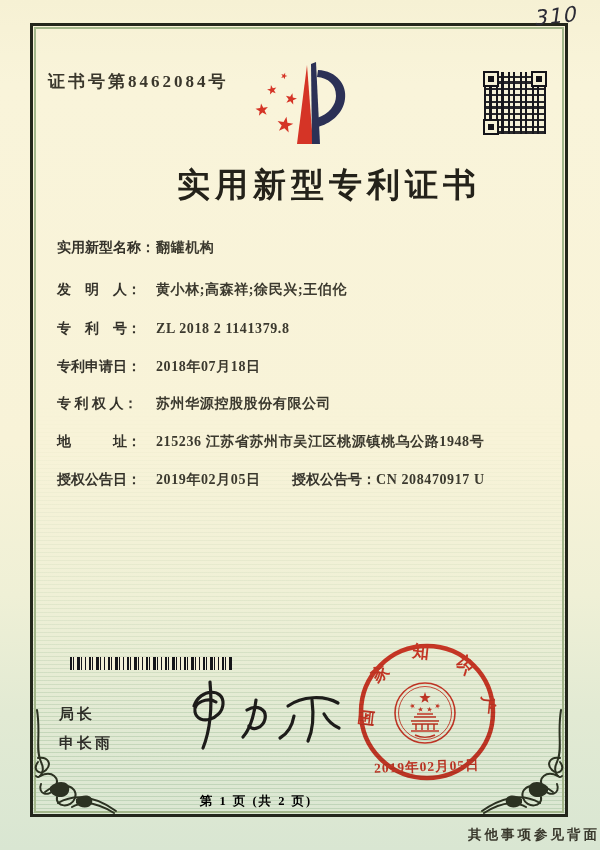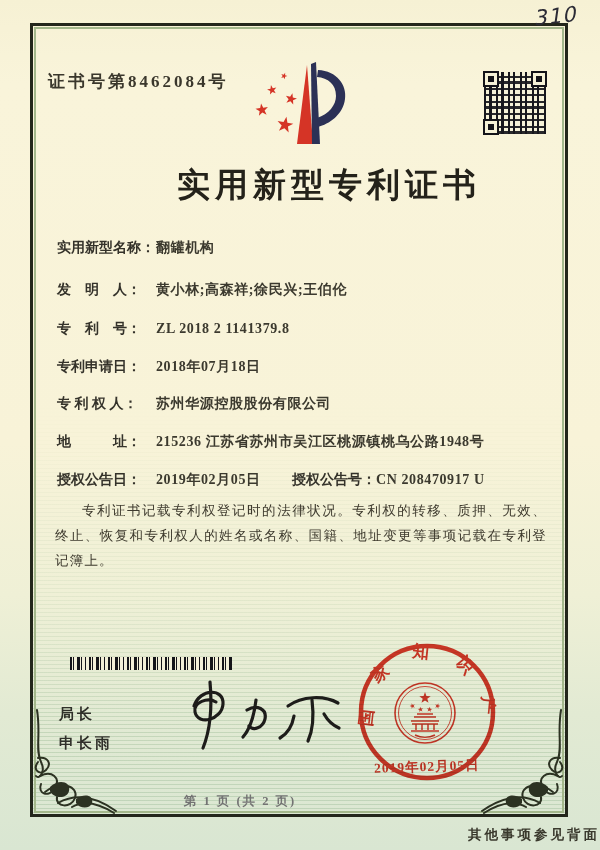--- a/index.html
+++ b/index.html
@@ -42,21 +42,21 @@
     color:#3e3a2e;text-align:justify;font-style:oblique 8deg;letter-spacing:1.2px;}
   .paras p{margin:0;text-indent:2em;}
   .barcode{position:absolute;left:70px;top:657px;width:162px;height:13px;
     background:repeating-linear-gradient(90deg,#15151a 0 2px,#f3efd8 2px 3px,#15151a 3px 4px,#f3efd8 4px 7px,#15151a 7px 10px,#f3efd8 10px 11px,#15151a 11px 12px,#f3efd8 12px 15px,#15151a 15px 16px,#f3efd8 16px 19px);}
   .signer{position:absolute;left:59px;top:700px;font-size:15px;font-weight:700;color:#30302a;letter-spacing:3px;line-height:29px;}
   .sig-svg{position:absolute;left:172px;top:676px;}
   .seal-svg{position:absolute;left:356px;top:641px;mix-blend-mode:multiply;opacity:.93;}
   .flourish{position:absolute;bottom:34px;}
   .flourish.left{left:30px;}
   .flourish.right{right:32px;transform:scaleX(-1);}
-  .page-info{position:absolute;left:2px;width:476px;top:793px;text-align:center;font-size:12.5px;font-weight:600;letter-spacing:2px;color:#737373;}
+  .page-info{position:absolute;left:18px;width:476px;top:793px;text-align:center;font-size:12.5px;font-weight:600;letter-spacing:2px;color:#000000;}
   .back-note{position:absolute;left:0;width:600px;top:826px;text-align:right;font-size:13.5px;font-weight:600;
     font-style:oblique 8deg;letter-spacing:3px;color:#3a392d;}
 </style>
 </head>
 <body>
 
 <div class="lines"></div>
 
 <div class="frame-outer">
   <div class="frame-inner"></div>
@@ -108,21 +108,20 @@
   <span class="lbl">专 利 权 人：</span><span class="val">苏州华源控股股份有限公司</span>
 </div>
 <div class="row" style="top:433px">
   <span class="lbl">地　　　址：</span><span class="val">215236 江苏省苏州市吴江区桃源镇桃乌公路1948号</span>
 </div>
 <div class="row grant" style="top:471px">
   <span class="lbl">授权公告日：</span><span class="val">2019年02月05日</span><span class="lbl2">授权公告号：</span><span class="val">CN 208470917 U</span>
 </div>
 
 <div class="paras">
-  <p>专利证书记载专利权登记时的法律状况。专利权的转移、质押、无效、终止、恢复和专利权人的姓名或名称、国籍、地址变更等事项记载在专利登记簿上。</p>
 </div>
 
 <div class="barcode"></div>
 
 <div class="signer">
   <div>局长</div>
   <div>申长雨</div>
 </div>
 
 <svg class="sig-svg" width="185" height="80" viewBox="0 0 185 80" xmlns="http://www.w3.org/2000/svg">

